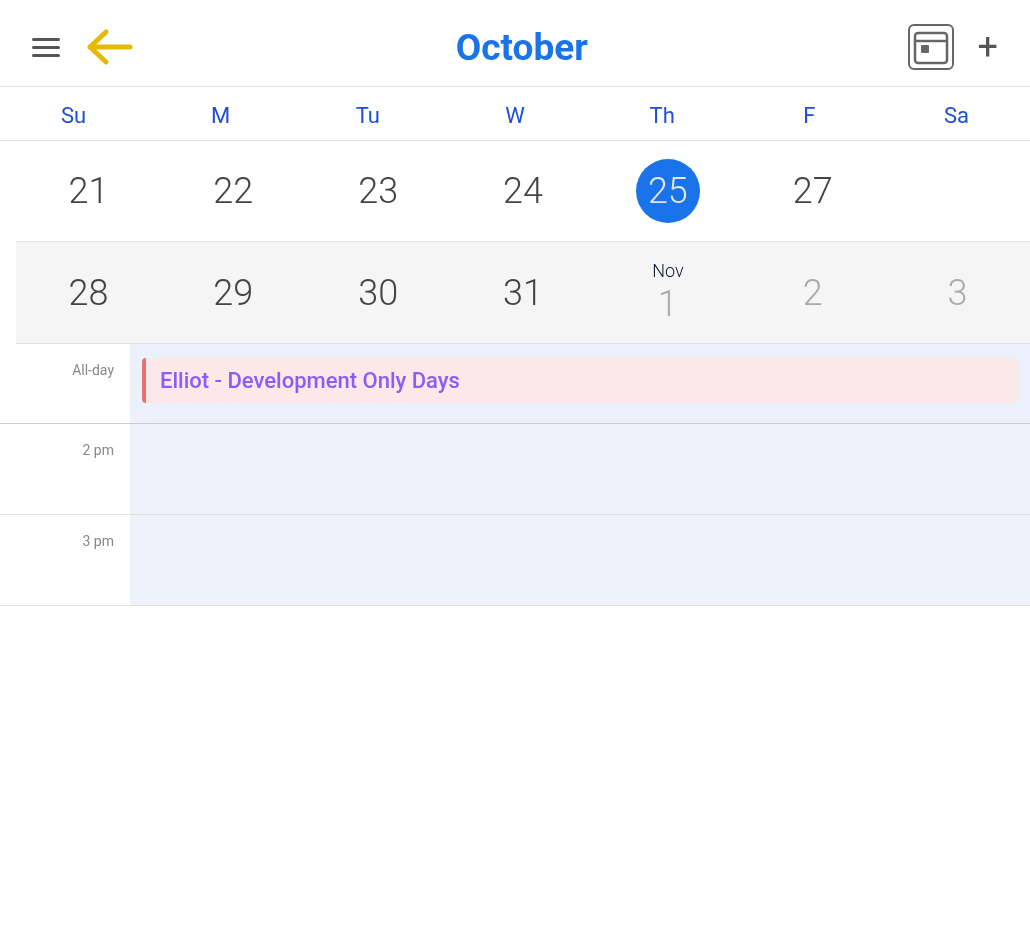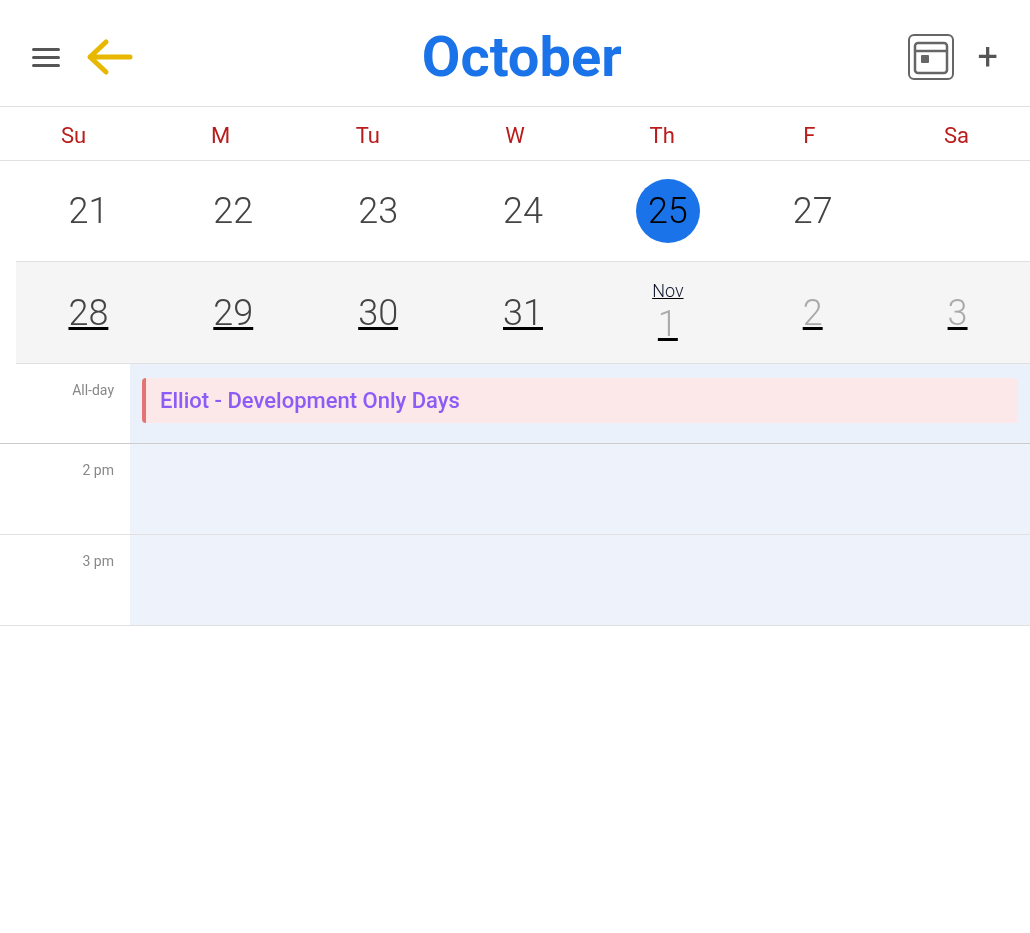--- a/index.html
+++ b/index.html
@@ -50,21 +50,21 @@
     .back-arrow {
       font-size: 36px;
       color: #e8b800;
       cursor: pointer;
       line-height: 1;
       display: flex;
       align-items: center;
     }
 
     .month-title {
-      font-size: 56px;
+      font-size: 37px;
       font-weight: 700;
       color: #1a73e8;
       flex: 1;
       text-align: center;
     }
 
     .header-right {
       display: flex;
       align-items: center;
       gap: 24px;
@@ -93,58 +93,57 @@
       display: grid;
       grid-template-columns: repeat(7, 1fr);
       background: #ffffff;
       padding: 12px 0 8px 0;
       border-bottom: 1.5px solid #e0e0e0;
     }
 
     .day-header {
       text-align: center;
       font-size: 22px;
-      color: #b91c1c;
+      color: #1d4ed8;
       font-weight: 400;
       padding: 4px 0;
     }
 
     
     .calendar-grid {
       background: #ffffff;
     }
 
     .week-row {
       display: grid;
       grid-template-columns: repeat(7, 1fr);
       border-bottom: 1.5px solid #e0e0e0;
       padding: 18px 0;
       margin-left: 16px;
     }
 
     .week-row.future-month {
       background: #f5f5f5;
-      text-decoration: underline;
     }
 
     .day-cell {
       text-align: center;
       font-size: 36px;
       color: #444;
       font-weight: 300;
       display: flex;
       flex-direction: column;
       align-items: center;
       justify-content: center;
       cursor: pointer;
     }
 
     .day-cell.today .day-number {
       background: #1a73e8;
-      color: #000000;
+      color: #e5e5e5;
       width: 64px;
       height: 64px;
       border-radius: 50%;
       display: flex;
       align-items: center;
       justify-content: center;
     }
 
     .day-cell.other-month {
       color: #aaa;

